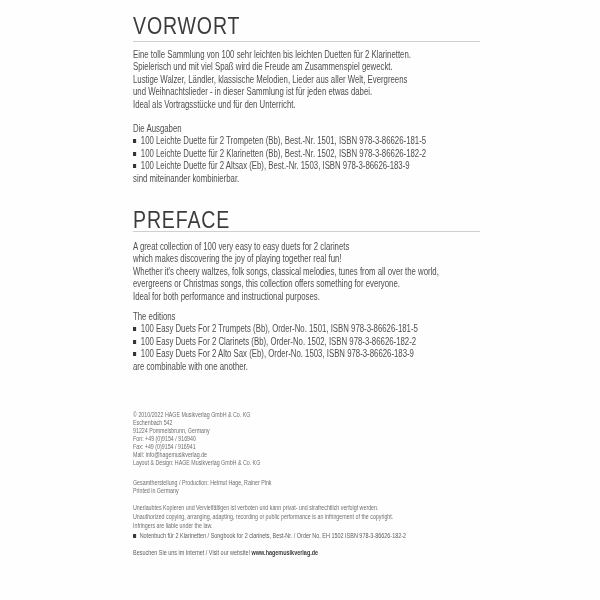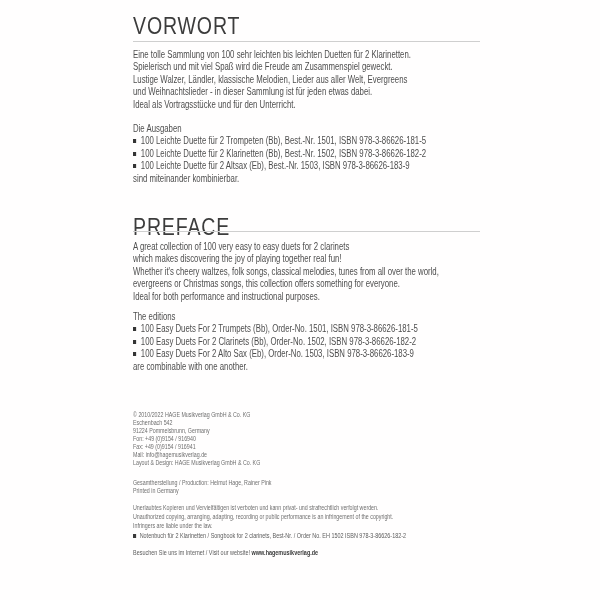--- a/index.html
+++ b/index.html
@@ -71,21 +71,21 @@
   </div>
 
   <div class="col body-text cond-multi" style="top:123px">
     <div class="body-line">Die Ausgaben</div>
     <div class="body-line"><span class="bullet"></span><span>100 Leichte Duette für 2 Trompeten (Bb), Best.-Nr. 1501, ISBN 978-3-86626-181-5</span></div>
     <div class="body-line"><span class="bullet"></span><span>100 Leichte Duette für 2 Klarinetten (Bb), Best.-Nr. 1502, ISBN 978-3-86626-182-2</span></div>
     <div class="body-line"><span class="bullet"></span><span>100 Leichte Duette für 2 Altsax (Eb), Best.-Nr. 1503, ISBN 978-3-86626-183-9</span></div>
     <div class="body-line">sind miteinander kombinierbar.</div>
   </div>
 
-  <div class="col" style="top:214px">
+  <div class="col" style="top:207px">
     <h1 class="title">PREFACE</h1>
   </div>
   <div class="col rule" style="top:231px"></div>
 
   <div class="col body-text cond-multi" style="top:241px">
     <div class="body-line">A great collection of 100 very easy to easy duets for 2 clarinets</div>
     <div class="body-line">which makes discovering the joy of playing together real fun!</div>
     <div class="body-line">Whether it's cheery waltzes, folk songs, classical melodies, tunes from all over the world,</div>
     <div class="body-line">evergreens or Christmas songs, this collection offers something for everyone.</div>
     <div class="body-line">Ideal for both performance and instructional purposes.</div>

